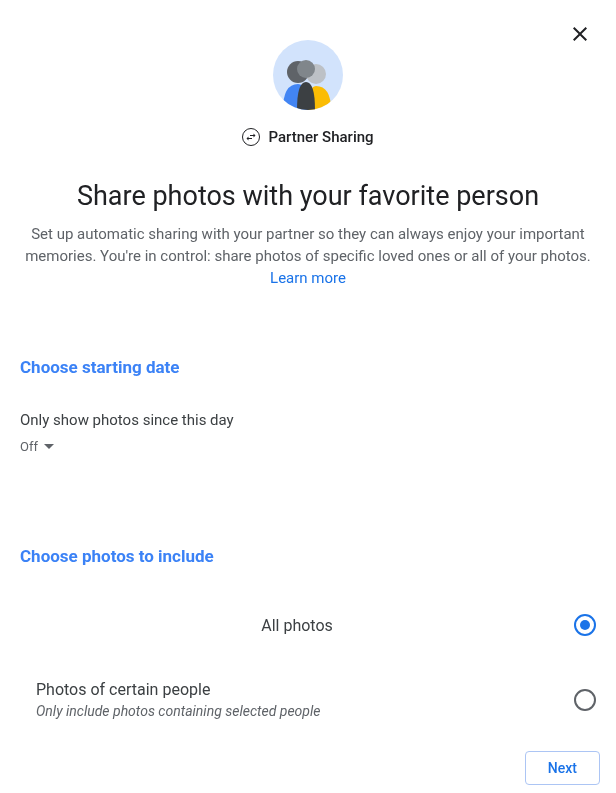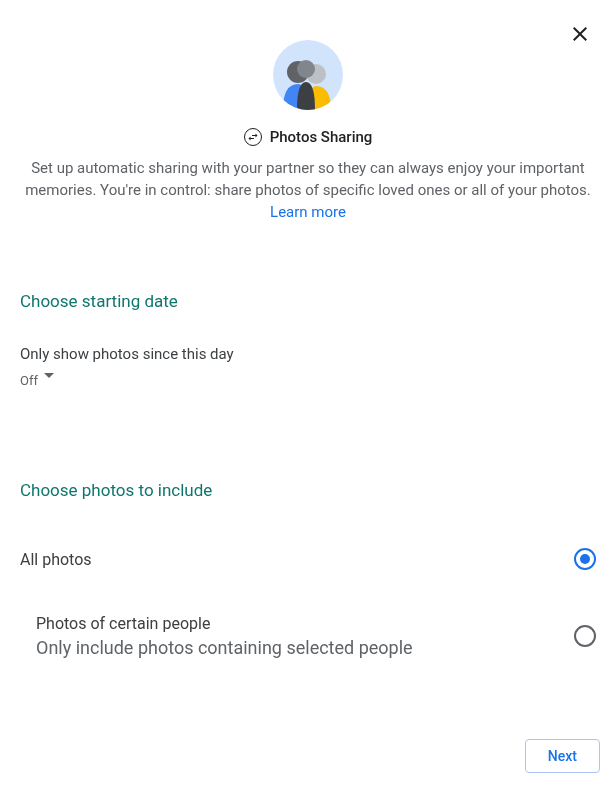--- a/index.html
+++ b/index.html
@@ -85,34 +85,34 @@
     }
     .learn-more {
       color: #1a73e8;
       text-decoration: none;
     }
     .section {
       padding: 0 20px;
     }
     .section-heading {
       font-size: 17px;
-      font-weight: 400;
-      color: #0f766e;
+      font-weight: 700;
+      color: #3b82f6;
     }
     .section-1 {
       margin-top: 68px;
     }
     .date-label {
       font-size: 15px;
       color: #3c4043;
       margin-top: 34px;
     }
     .dropdown {
       display: flex;
-      align-items: flex-start;
+      align-items: center;
       gap: 6px;
       margin-top: 10px;
       cursor: pointer;
     }
     .dropdown-value {
       font-size: 13px;
       color: #5f6368;
     }
     .dropdown-caret {
       width: 0;
@@ -126,36 +126,38 @@
     }
     .radio-option {
       display: flex;
       align-items: center;
       justify-content: space-between;
       padding: 0 20px;
       cursor: pointer;
     }
     .option-1 {
       margin-top: 48px;
+      text-align: center;
     }
     .option-2 {
       margin-top: 44px;
       margin-left: 16px;
     }
     .option-text {
       flex: 1;
     }
     .option-title {
       font-size: 16px;
       color: #3c4043;
     }
     .option-subtitle {
-      font-size: 18px;
+      font-size: 14px;
       color: #5f6368;
       margin-top: 4px;
+      font-style: italic;
     }
     .radio {
       width: 22px;
       height: 22px;
       border-radius: 50%;
       display: flex;
       align-items: center;
       justify-content: center;
     }
     .radio-unchecked {
@@ -165,21 +167,21 @@
       border: 2px solid #1a73e8;
     }
     .radio-dot {
       width: 10px;
       height: 10px;
       background: #1a73e8;
       border-radius: 50%;
     }
     .next-btn {
       position: absolute;
-      bottom: 20px;
+      bottom: 8px;
       right: 16px;
       padding: 8px 22px;
       border: 1px solid #acc5f4;
       background: #fff;
       color: #1a73e8;
       font-size: 14px;
       font-weight: 500;
       border-radius: 4px;
       cursor: pointer;
       font-family: inherit;
@@ -206,22 +208,23 @@
       <circle cx="33" cy="15" r="9" fill="#80868b"></circle>
       <path d="M24 56 Q24 28 33 28 Q42 28 42 56 Z" fill="#3c4043"></path>
     </svg>
   </div>
   <div class="feature-label">
     <span class="swap-icon">
       <svg viewBox="0 0 24 24">
           <path d="M6.99 11L3 15l3.99 4v-3H14v-2H6.99v-3zM21 9l-3.99-4v3H10v2h7.01v3L21 9z" fill="#202124"></path>
         </svg>
     </span>
-    <span>Photos Sharing</span>
-  </div>
+    <span>Partner Sharing</span>
+  </div>
+  <h1 class="title">Share photos with your favorite person</h1>
   <p class="description">
     <span>Set up automatic sharing with your partner so they can always enjoy your important memories. You're in control: share photos of specific loved ones or all of your photos. </span><a href="#" class="learn-more">Learn more</a>
   </p>
 </div>
 
 <div class="section section-1">
   <h2 class="section-heading">Choose starting date</h2>
   <div class="date-label">Only show photos since this day</div>
   <div class="dropdown">
     <span class="dropdown-value">Off</span>

